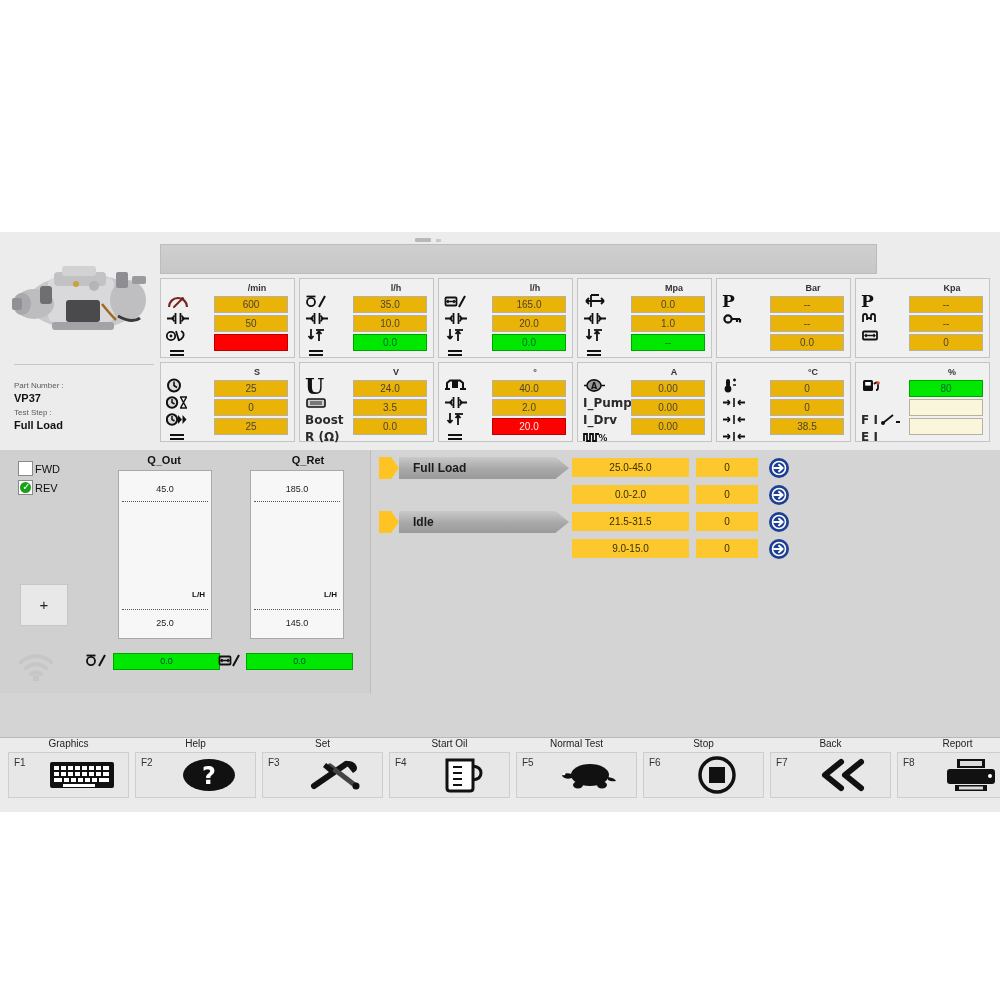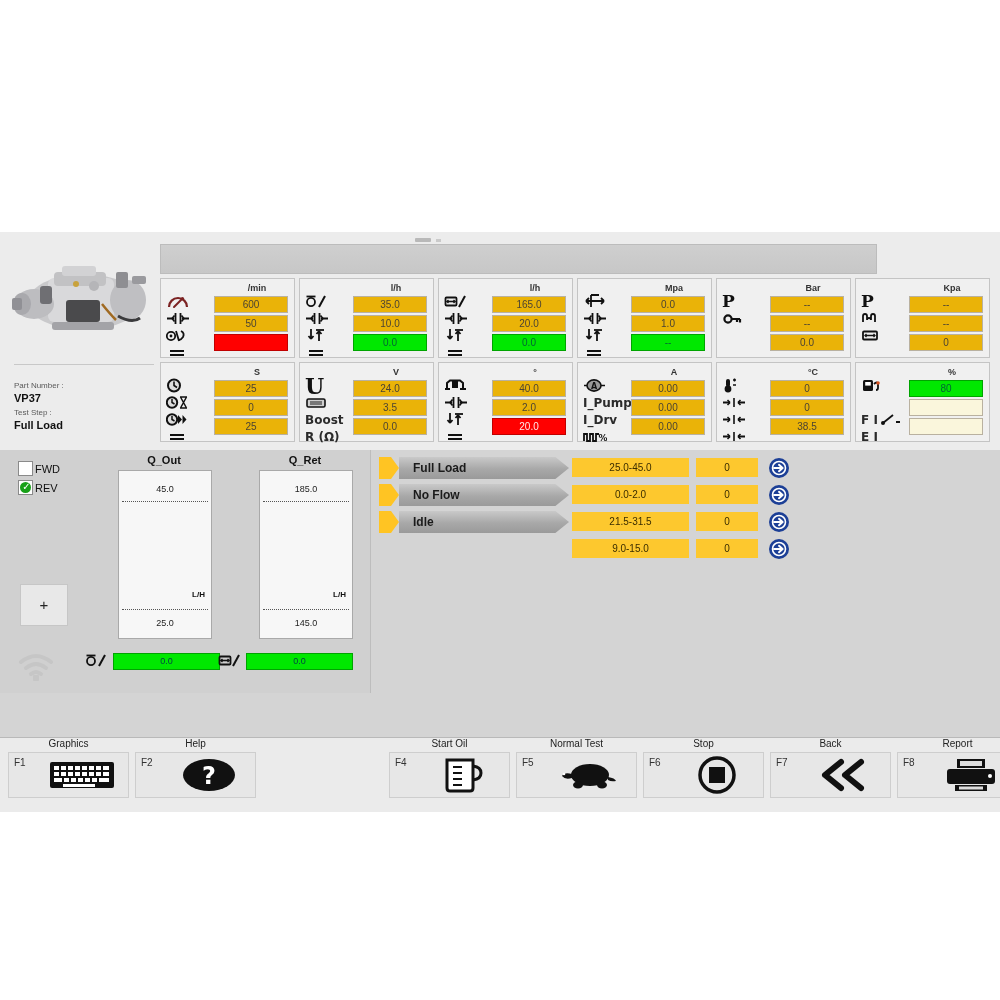--- a/index.html
+++ b/index.html
@@ -565,21 +565,21 @@
           <div class="graph" style="left: 118px;">
             <div class="gtitle">Q_Out</div>
             <div class="gbox">
               <div class="hi">45.0</div>
               <div class="dashline" style="top:30px"></div>
               <div class="dashline" style="top:138px"></div>
               <div class="unitlbl">L/H</div>
               <div class="lo">25.0</div>
             </div>
           </div>
-          <div class="graph" style="left: 259px;">
+          <div class="graph" style="left: 250px; padding-left: 8px;">
             <div class="gtitle">Q_Ret</div>
             <div class="gbox">
               <div class="hi">185.0</div>
               <div class="dashline" style="top:30px"></div>
               <div class="dashline" style="top:138px"></div>
               <div class="unitlbl">L/H</div>
               <div class="lo">145.0</div>
             </div>
           </div>
           <div style="position: absolute; left: 85px; top: 203px; width: 28px; height: 15px;"><svg width="24" height="15" viewBox="0 0 24 15">
@@ -609,26 +609,20 @@
             </div>
             <div class="steprange">25.0-45.0</div>
             <div class="stepcount">0</div>
             <div class="gobtn"><svg width="22" height="22" viewBox="0 0 22 22">
                 <circle cx="11" cy="11" r="10" fill="#1c3f96"></circle>
                 <circle cx="11" cy="11" r="6.5" fill="none" stroke="#fff" stroke-width="1.6"></circle>
                 <path d="M6 11 H14 M11 7.8 L14.6 11 L11 14.2" fill="none" stroke="#fff" stroke-width="2" stroke-linecap="round" stroke-linejoin="round"></path>
               </svg></div>
           </div>
           <div class="steprow" style="left: 8px; top: 34px; width: 415px;">
-            <div class="stepname">
-              <div class="chev"></div>
-              <div class="body">
-                <span>No Flow</span>
-              </div>
-            </div>
             <div class="steprange">0.0-2.0</div>
             <div class="stepcount">0</div>
             <div class="gobtn"><svg width="22" height="22" viewBox="0 0 22 22">
                 <circle cx="11" cy="11" r="10" fill="#1c3f96"></circle>
                 <circle cx="11" cy="11" r="6.5" fill="none" stroke="#fff" stroke-width="1.6"></circle>
                 <path d="M6 11 H14 M11 7.8 L14.6 11 L11 14.2" fill="none" stroke="#fff" stroke-width="2" stroke-linecap="round" stroke-linejoin="round"></path>
               </svg></div>
           </div>
           <div class="steprow" style="left: 8px; top: 61px; width: 415px;">
             <div class="stepname">
@@ -697,20 +691,33 @@
       <div class="fkey" style="left: 135px;">
         <div class="klbl">Help</div>
         <div class="knum">F2</div>
         <div class="kico">
           <svg width="54" height="34" viewBox="0 0 54 34">
             <ellipse cx="27" cy="17" rx="26" ry="16" fill="#111"></ellipse>
             <text x="27" y="26" font-size="24" font-family="DejaVu Sans" font-weight="bold" fill="#fff" text-anchor="middle">?</text>
           </svg>
         </div>
       </div>
+      <div class="fkey" style="left: 262px;">
+        <div class="klbl">Set</div>
+        <div class="knum">F3</div>
+        <div class="kico">
+          <svg width="60" height="34" viewBox="0 0 60 34">
+            <path d="M8 28 L40 6" stroke="#111" stroke-width="6" stroke-linecap="round"></path>
+            <path d="M38 4 q8 -3 12 3 q3 5 -3 8 Z" fill="#111"></path>
+            <path d="M50 28 L24 8" stroke="#444" stroke-width="5" stroke-linecap="round"></path>
+            <path d="M20 5 l8 6 l-4 4 l-7 -6 Z" fill="#111"></path>
+            <circle cx="50" cy="28" r="3.5" fill="#111"></circle>
+          </svg>
+        </div>
+      </div>
       <div class="fkey" style="left: 389px;">
         <div class="klbl">Start Oil</div>
         <div class="knum">F4</div>
         <div class="kico">
           <svg width="48" height="36" viewBox="0 0 48 36">
             <path d="M8 3 H34 V31 q0 3 -3 3 H11 q-3 0 -3 -3 Z" fill="#fff" stroke="#111" stroke-width="3"></path>
             <path d="M34 9 q8 1 8 7 q0 6 -8 7" fill="none" stroke="#111" stroke-width="3"></path>
             <g stroke="#111" stroke-width="2">
               <path d="M14 10 h9"></path>
               <path d="M14 16 h9"></path>

